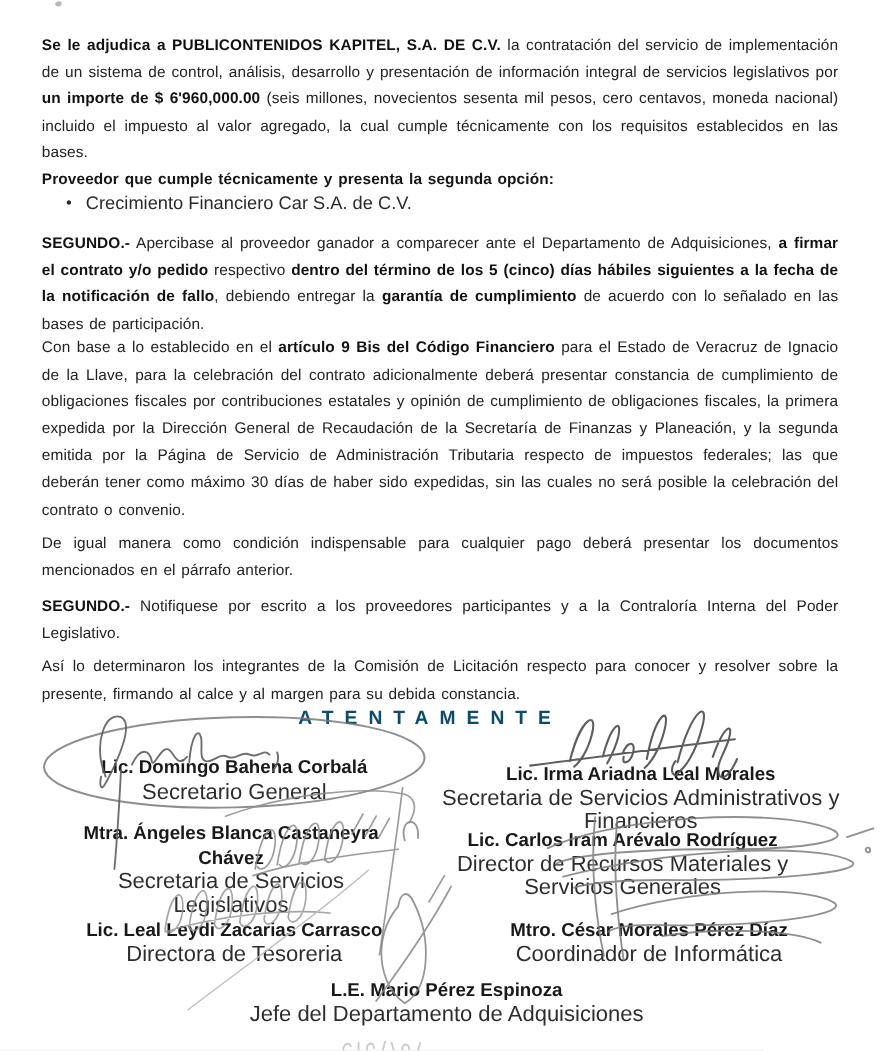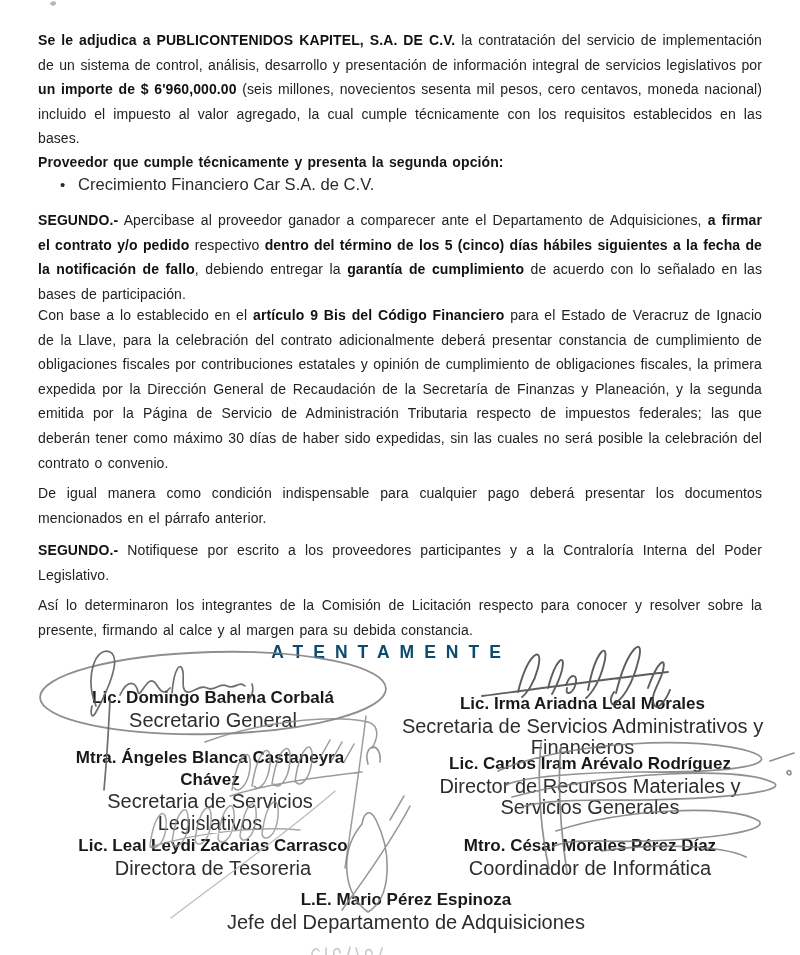--- a/index.html
+++ b/index.html
@@ -82,21 +82,21 @@
   <div class="sig-block" style="left:370px;top:693px;width:425px">
     <div class="sig-name">Lic. Irma Ariadna Leal Morales</div>
     <div class="sig-title">Secretaria de Servicios Administrativos y Financieros</div>
   </div>
 
   <div class="sig-block" style="left:60px;top:747px;width:300px">
     <div class="sig-name">Mtra. Ángeles Blanca Castaneyra Chávez</div>
     <div class="sig-title">Secretaria de Servicios Legislativos</div>
   </div>
 
-  <div class="sig-block" style="left:410px;top:753px;width:360px">
+  <div class="sig-block" style="left:386px;top:753px;width:360px">
     <div class="sig-name">Lic. Carlos Iram Arévalo Rodríguez</div>
     <div class="sig-title">Director de Recursos Materiales y Servicios Generales</div>
   </div>
 
   <div class="sig-block" style="left:28px;top:835px;width:370px">
     <div class="sig-name">Lic. Leal Leydi Zacarias Carrasco</div>
     <div class="sig-title">Directora de Tesoreria</div>
   </div>
 
   <div class="sig-block" style="left:410px;top:835px;width:360px">

